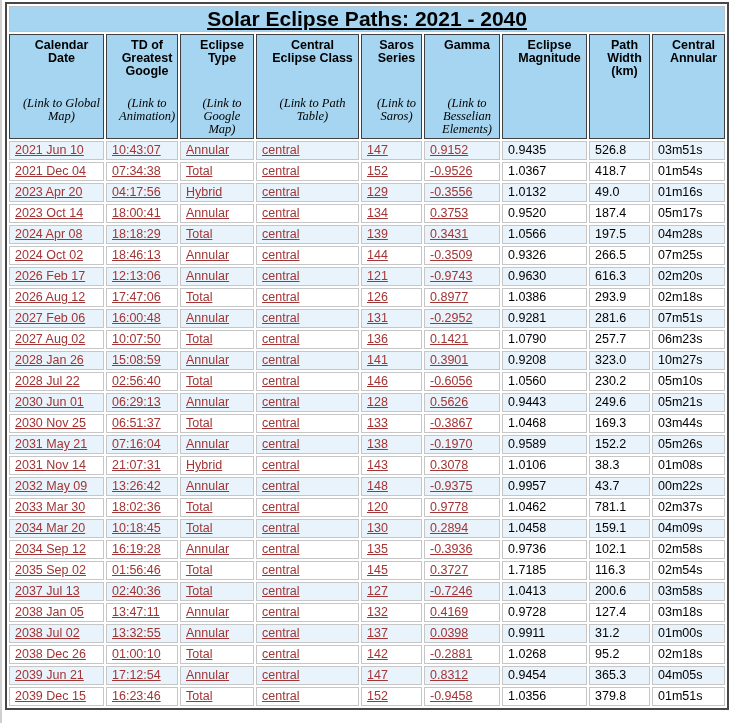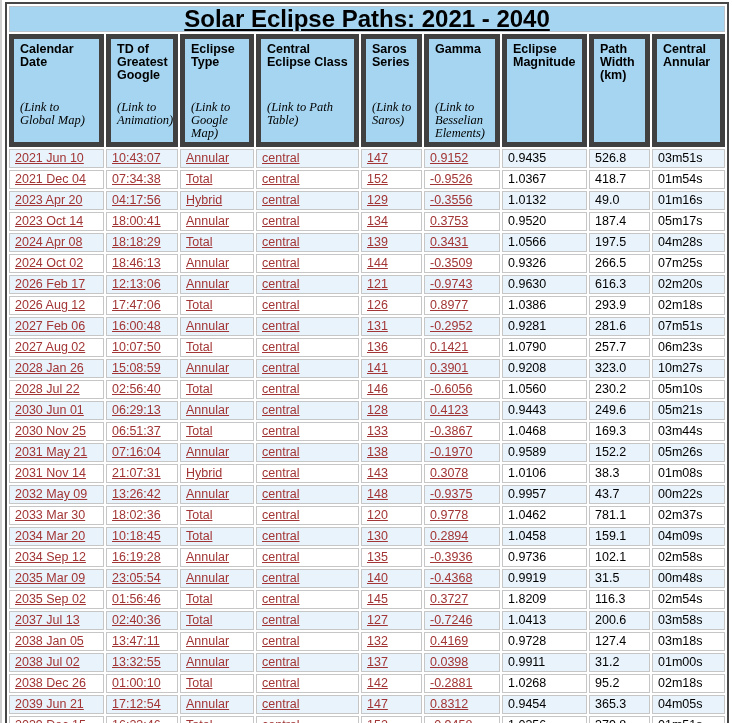--- a/index.html
+++ b/index.html
@@ -20,36 +20,36 @@
   td,th{
     font-size:12.5px;
     line-height:13px;
     overflow:hidden;
   }
   
   td.title-cell{
     background:var(--hdr);
     text-align:center;
     font-weight:bold;
-    font-size:24px;
+    font-size:21px;
     line-height:24px;
     text-decoration:underline;
     border:1px solid #b9c4cc;
     padding:0;
     color:#000;
   }
   
   th{
     background:var(--hdr);
     vertical-align:top;
-    text-align:left;
+    text-align:center;
     font-weight:bold;
     color:#000;
-    border:5px solid #404040;
-    padding:4px 2px 2px 6px;
+    border:1px solid #404040;
+    padding:4px 2px 2px 12px;
   }
   th .hl{min-height:58px;font-weight:bold;}
   th .hs{font-style:italic;font-weight:normal;font-family:Liberation Serif, serif;}
   
   td.d{
     background:#ffffff;
     border:1px solid #c6c6c6;
     padding:2px 3px 2px 5px;
     text-align:left;
     white-space:nowrap;
@@ -249,21 +249,21 @@
           <td class="d">1.0560</td>
           <td class="d">230.2</td>
           <td class="d">05m10s</td>
         </tr>
         <tr class="odd">
           <td class="d"><a href="#">2030 Jun 01</a></td>
           <td class="d"><a href="#">06:29:13</a></td>
           <td class="d"><a href="#">Annular</a></td>
           <td class="d"><a href="#">central</a></td>
           <td class="d"><a href="#">128</a></td>
-          <td class="d"><a href="#">0.4123</a></td>
+          <td class="d"><a href="#">0.5626</a></td>
           <td class="d">0.9443</td>
           <td class="d">249.6</td>
           <td class="d">05m21s</td>
         </tr>
         <tr>
           <td class="d"><a href="#">2030 Nov 25</a></td>
           <td class="d"><a href="#">06:51:37</a></td>
           <td class="d"><a href="#">Total</a></td>
           <td class="d"><a href="#">central</a></td>
           <td class="d"><a href="#">133</a></td>
@@ -331,39 +331,28 @@
           <td class="d"><a href="#">2034 Sep 12</a></td>
           <td class="d"><a href="#">16:19:28</a></td>
           <td class="d"><a href="#">Annular</a></td>
           <td class="d"><a href="#">central</a></td>
           <td class="d"><a href="#">135</a></td>
           <td class="d"><a href="#">-0.3936</a></td>
           <td class="d">0.9736</td>
           <td class="d">102.1</td>
           <td class="d">02m58s</td>
         </tr>
-        <tr class="odd">
-          <td class="d"><a href="#">2035 Mar 09</a></td>
-          <td class="d"><a href="#">23:05:54</a></td>
-          <td class="d"><a href="#">Annular</a></td>
-          <td class="d"><a href="#">central</a></td>
-          <td class="d"><a href="#">140</a></td>
-          <td class="d"><a href="#">-0.4368</a></td>
-          <td class="d">0.9919</td>
-          <td class="d">31.5</td>
-          <td class="d">00m48s</td>
-        </tr>
         <tr>
           <td class="d"><a href="#">2035 Sep 02</a></td>
           <td class="d"><a href="#">01:56:46</a></td>
           <td class="d"><a href="#">Total</a></td>
           <td class="d"><a href="#">central</a></td>
           <td class="d"><a href="#">145</a></td>
           <td class="d"><a href="#">0.3727</a></td>
-          <td class="d">1.8209</td>
+          <td class="d">1.7185</td>
           <td class="d">116.3</td>
           <td class="d">02m54s</td>
         </tr>
         <tr class="odd">
           <td class="d"><a href="#">2037 Jul 13</a></td>
           <td class="d"><a href="#">02:40:36</a></td>
           <td class="d"><a href="#">Total</a></td>
           <td class="d"><a href="#">central</a></td>
           <td class="d"><a href="#">127</a></td>
           <td class="d"><a href="#">-0.7246</a></td>

